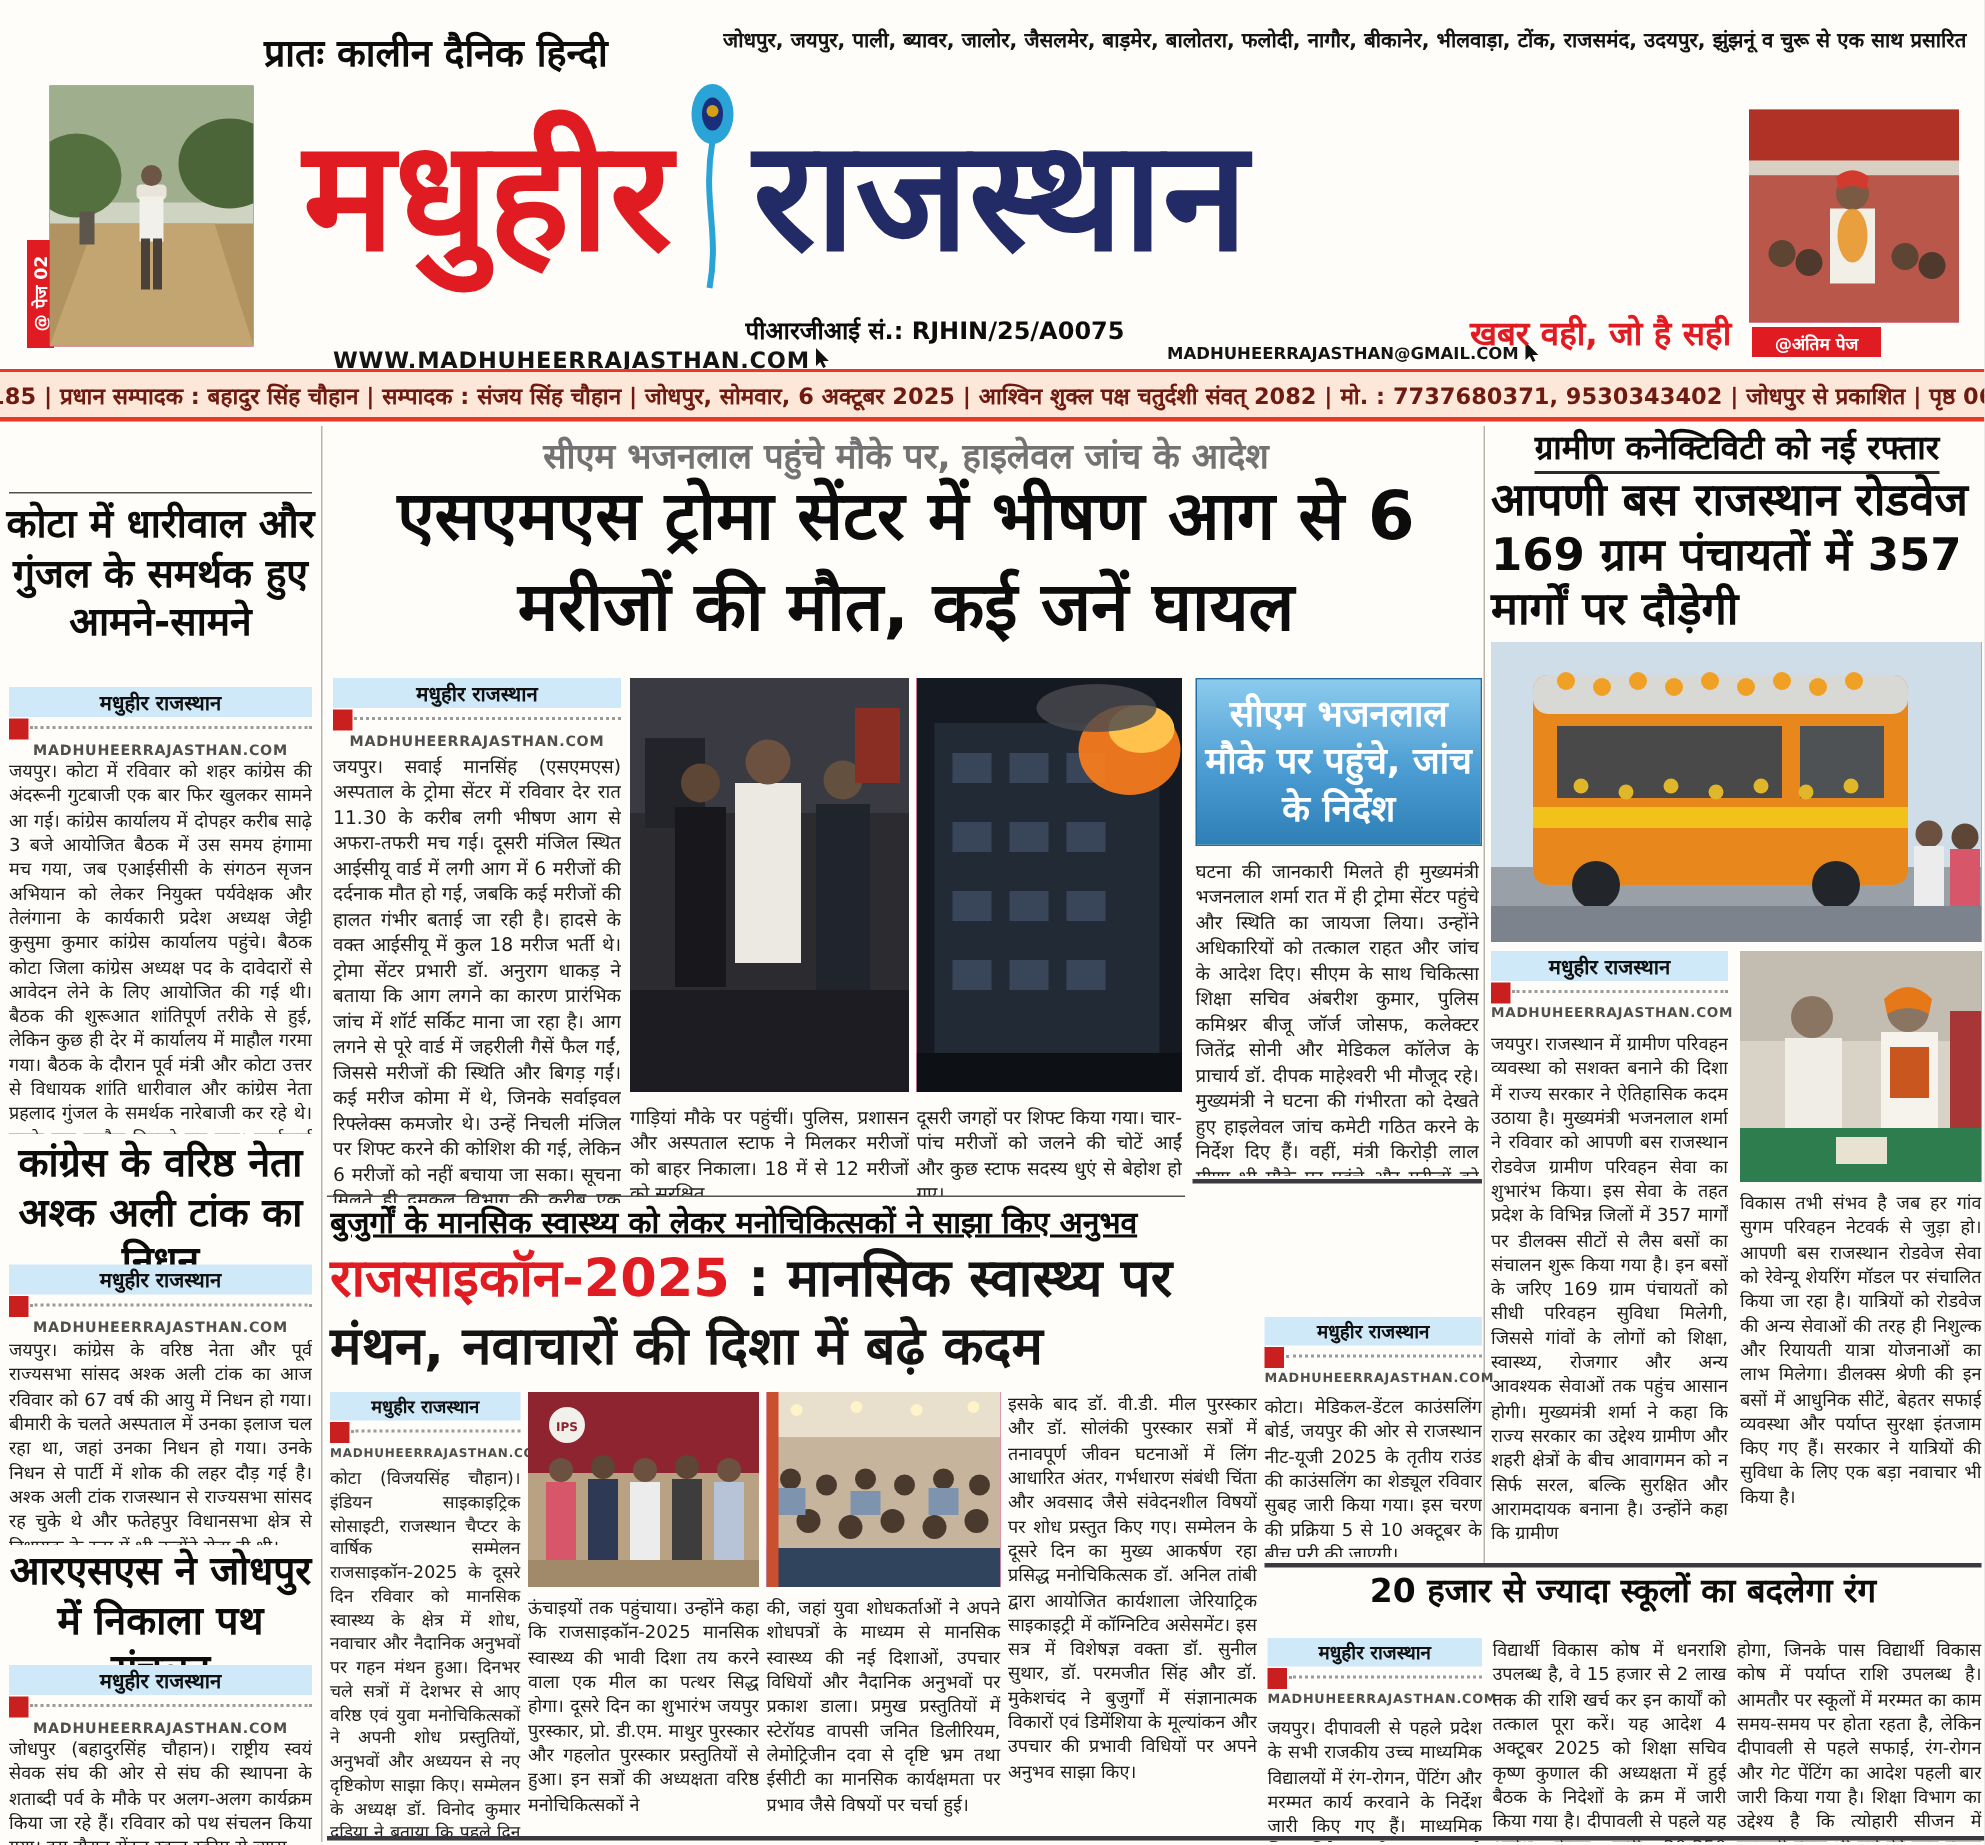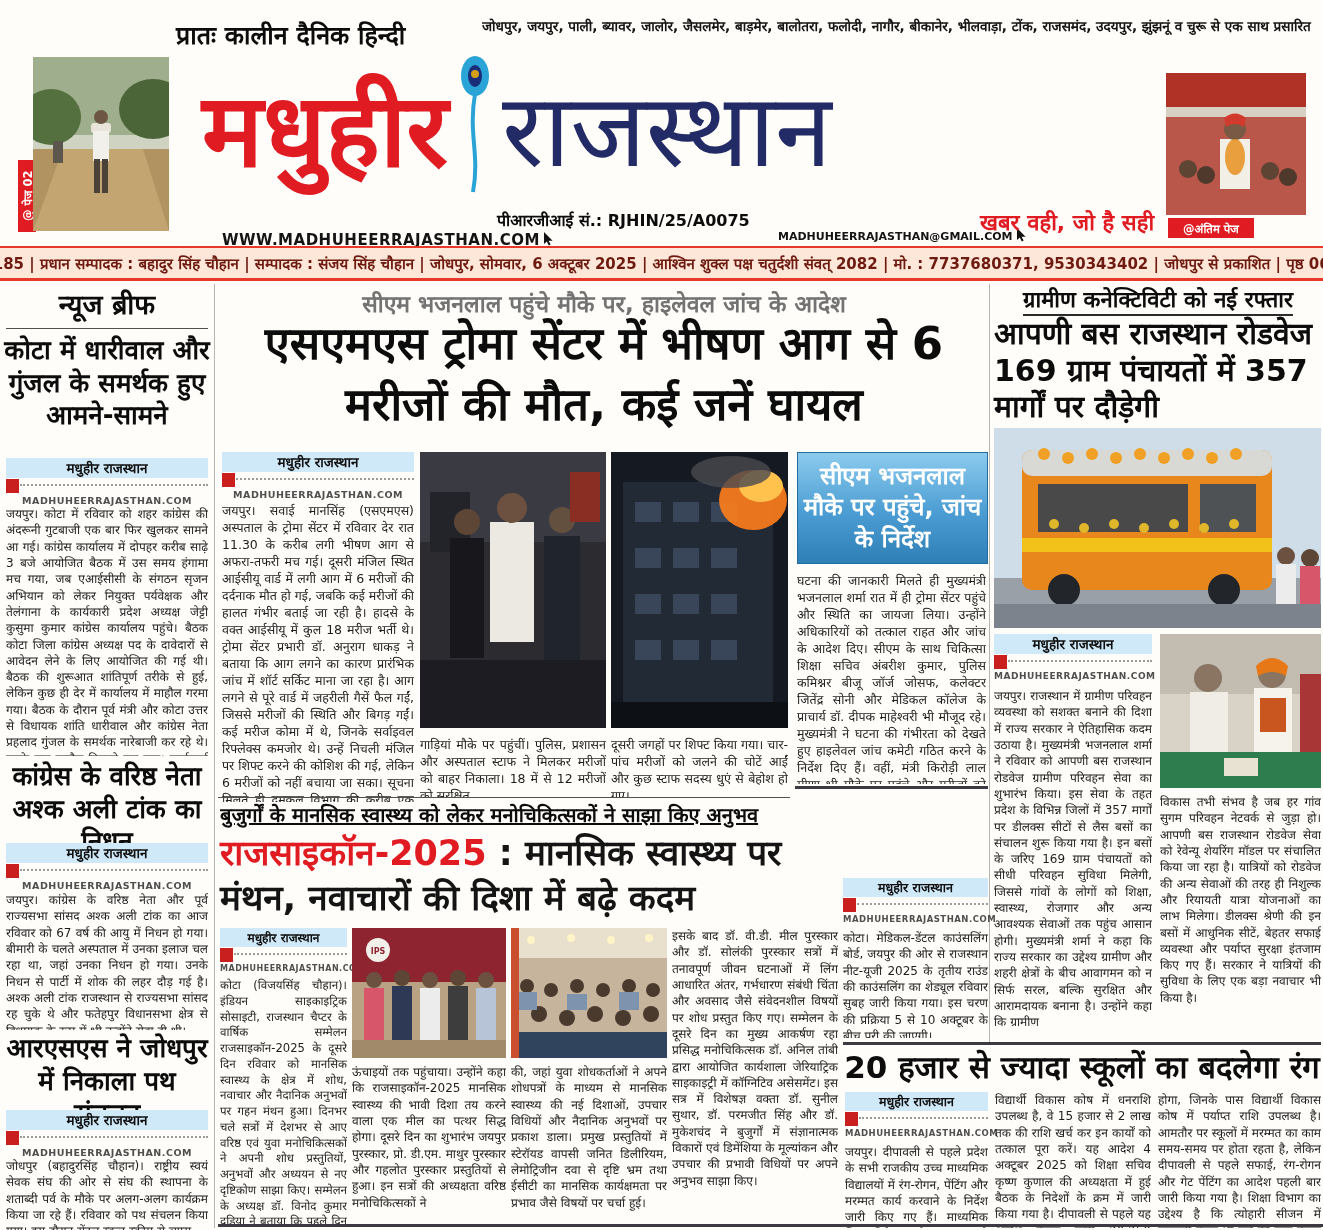--- a/index.html
+++ b/index.html
@@ -61,21 +61,21 @@
   <div class="abs" style="left:202px;top:42px;width:980px;height:168px;display:flex;align-items:center;white-space:nowrap;">
     <span class="red" style="font-size:102px;font-weight:800;">मधुहीर</span>
     <span class="abs" style="position:static;margin:0 6px;">
       <svg width="42" height="140" viewBox="0 0 42 140">
         <ellipse cx="21" cy="22" rx="14" ry="20" fill="#2aa4d6"></ellipse>
         <ellipse cx="21" cy="22" rx="7" ry="11" fill="#1b2e7a"></ellipse>
         <circle cx="21" cy="20" r="4" fill="#d4a017"></circle>
         <path d="M21 40 C14 80 26 100 19 138" stroke="#2aa4d6" stroke-width="4" fill="none"></path>
       </svg>
     </span>
-    <span class="navy" style="font-size:102px;font-weight:400;">राजस्थान</span>
+    <span class="navy" style="font-size:102px;font-weight:700;">राजस्थान</span>
   </div>
 
   <div class="abs" style="left:222px;top:231px;font-size:15px;font-weight:800;letter-spacing:.5px;">
     <span>WWW.MADHUHEERRAJASTHAN.COM</span><span class="cursor"><svg width="10" height="14" viewBox="0 0 10 14">
           <path d="M1 0 L1 12 L3.8 9.4 L5.8 13.4 L7.6 12.5 L5.6 8.7 L9.6 8.7 Z" fill="#111"></path>
         </svg></span>
   </div>
 
   <div class="abs hl" style="left:497px;top:211px;font-size:16px;white-space:nowrap;">पीआरजीआई सं.: RJHIN/25/A0075</div>
 
@@ -105,21 +105,20 @@
   </div>
   <div class="abs tag" style="left:1168px;top:218px;width:86px;height:20px;">@अंतिम पेज</div>
 
   <div class="abs" style="left:0;top:246px;width:1323px;height:30px;background:#fce7d8;border-top:2px solid #e6392a;border-bottom:3px solid #e6392a;display:flex;align-items:center;justify-content:center;">
     <div style="font-size:15px;font-weight:800;color:#6e1a10;white-space:nowrap;">वर्ष 01 |  अंक: 185  | प्रधान सम्पादक : बहादुर सिंह चौहान  |  सम्पादक : संजय सिंह चौहान |   जोधपुर, सोमवार, 6 अक्टूबर 2025   |  आश्विन शुक्ल पक्ष चतुर्दशी संवत् 2082   | मो. : 7737680371, 9530343402 | जोधपुर से प्रकाशित  |  पृष्ठ 06  |  मूल्य : 3.00</div>
   </div>
 
   <div class="vline" style="left:214px;top:284px;height:944px;"></div>
   <div class="vline" style="left:989px;top:284px;height:758px;"></div>
 
-  <div class="abs hl c" style="left:4px;top:288px;width:206px;font-size:27px;">न्यूज ब्रीफ</div>
   <div class="hline" style="left:6px;top:328px;width:202px;"></div>
 
   <div class="abs hl c" style="left:4px;top:334px;width:206px;height:120px;font-size:26px;">कोटा में धारीवाल और गुंजल के समर्थक हुए आमने-सामने</div>
   <div class="abs" style="left:6px;top:458px;width:202px;">
     <div class="byl-bar">मधुहीर राजस्थान</div>
     <div class="byl-row">
         <span class="byl-sq"></span>
         <span class="byl-dots"></span>
       </div>
     <div class="byl-site">MADHUHEERRAJASTHAN.COM</div>
@@ -359,21 +358,21 @@
       <rect x="94" y="54" width="38" height="64" fill="#f6f3ec"></rect>
       <rect x="100" y="64" width="26" height="34" fill="#c9561e"></rect>
       <rect x="0" y="118" width="161" height="36" fill="#2e7d4f"></rect>
       <rect x="64" y="124" width="34" height="18" fill="#e8e2d2"></rect>
       <rect x="140" y="40" width="21" height="78" fill="#a83636"></rect>
     </svg>
   </div>
   <div class="abs body-t j" style="left:1160px;top:794px;width:161px;height:246px;">विकास तभी संभव है जब हर गांव सुगम परिवहन नेटवर्क से जुड़ा हो। आपणी बस राजस्थान रोडवेज सेवा को रेवेन्यू शेयरिंग मॉडल पर संचालित किया जा रहा है। यात्रियों को रोडवेज की अन्य सेवाओं की तरह ही निशुल्क और रियायती यात्रा योजनाओं का लाभ मिलेगा। डीलक्स श्रेणी की इन बसों में आधुनिक सीटें, बेहतर सफाई व्यवस्था और पर्याप्त सुरक्षा इंतजाम किए गए हैं। सरकार ने यात्रियों की सुविधा के लिए एक बड़ा नवाचार भी किया है।</div>
 
   <div class="hline-dark" style="left:843px;top:1042px;width:478px;"></div>
-  <div class="abs hl c" style="left:843px;top:1048px;width:478px;font-size:31px;white-space:nowrap;overflow:hidden;">20 हजार से ज्यादा स्कूलों का बदलेगा रंग</div>
+  <div class="abs hl c" style="left:843px;top:1048px;width:478px;font-size:22px;white-space:nowrap;overflow:hidden;">20 हजार से ज्यादा स्कूलों का बदलेगा रंग</div>
 
   <div class="abs" style="left:845px;top:1092px;width:143px;">
     <div class="byl-bar" style="font-size:12.5px;">मधुहीर राजस्थान</div>
     <div class="byl-row">
         <span class="byl-sq"></span>
         <span class="byl-dots"></span>
       </div>
     <div class="byl-site" style="font-size:8.5px;">MADHUHEERRAJASTHAN.COM</div>
   </div>
   <div class="abs body-t j" style="left:845px;top:1144px;width:143px;height:84px;">जयपुर। दीपावली से पहले प्रदेश के सभी राजकीय उच्च माध्यमिक विद्यालयों में रंग-रोगन, पेंटिंग और मरम्मत कार्य करवाने के निर्देश जारी किए गए हैं। माध्यमिक शिक्षा निदेशक सीताराम जाट ने आदेश जारी कर कहा है कि जिन स्कूलों के पास</div>

